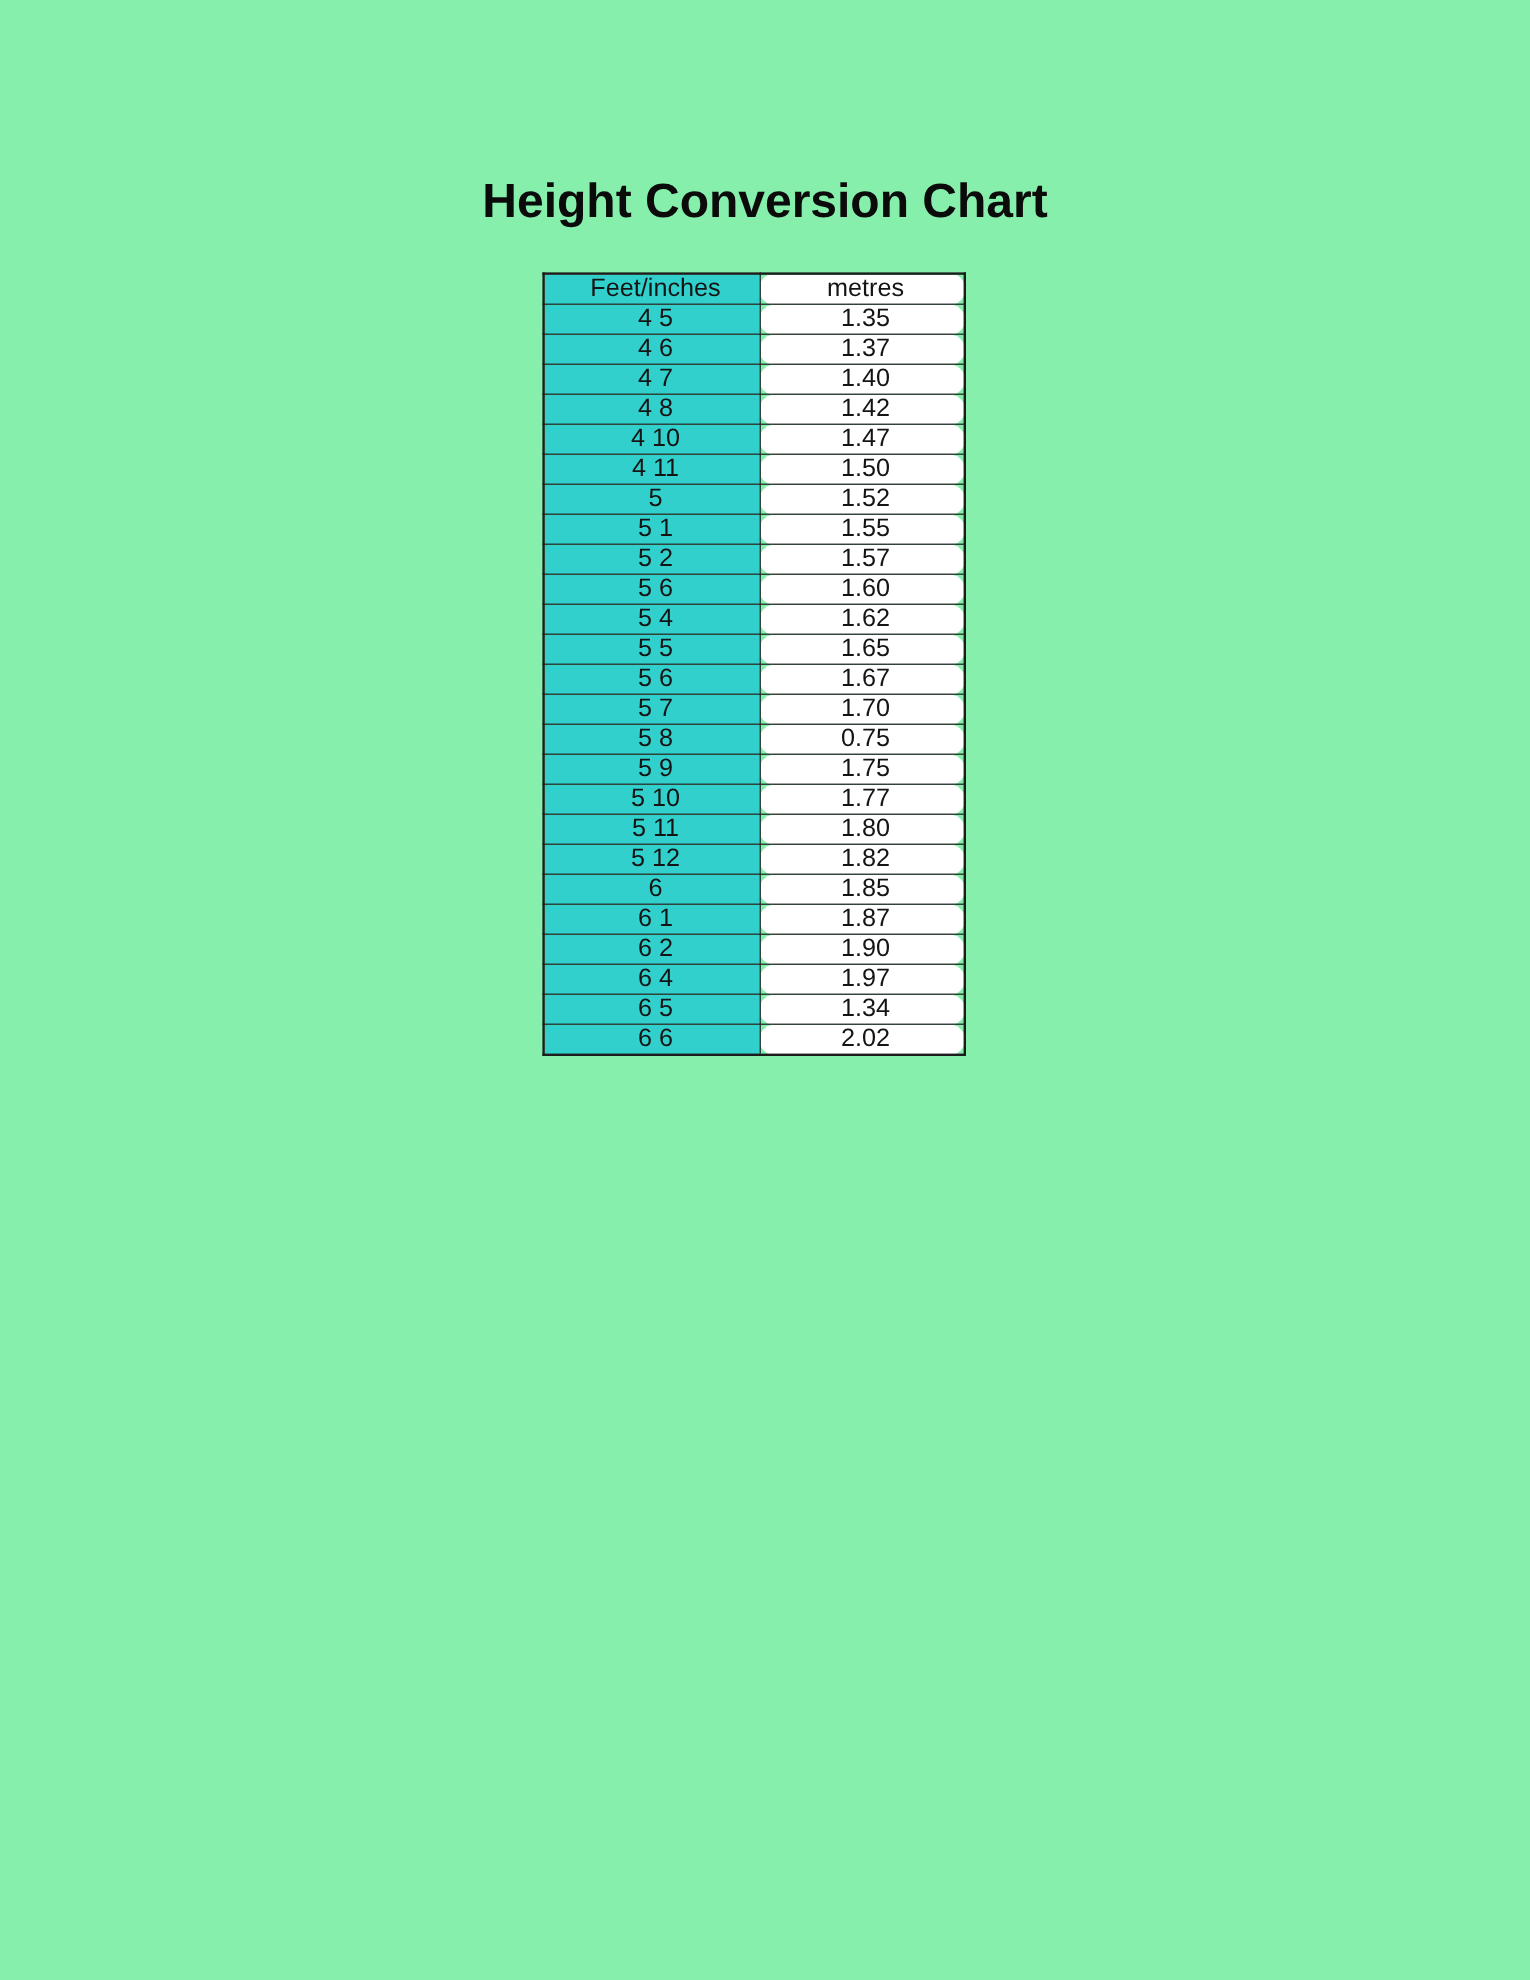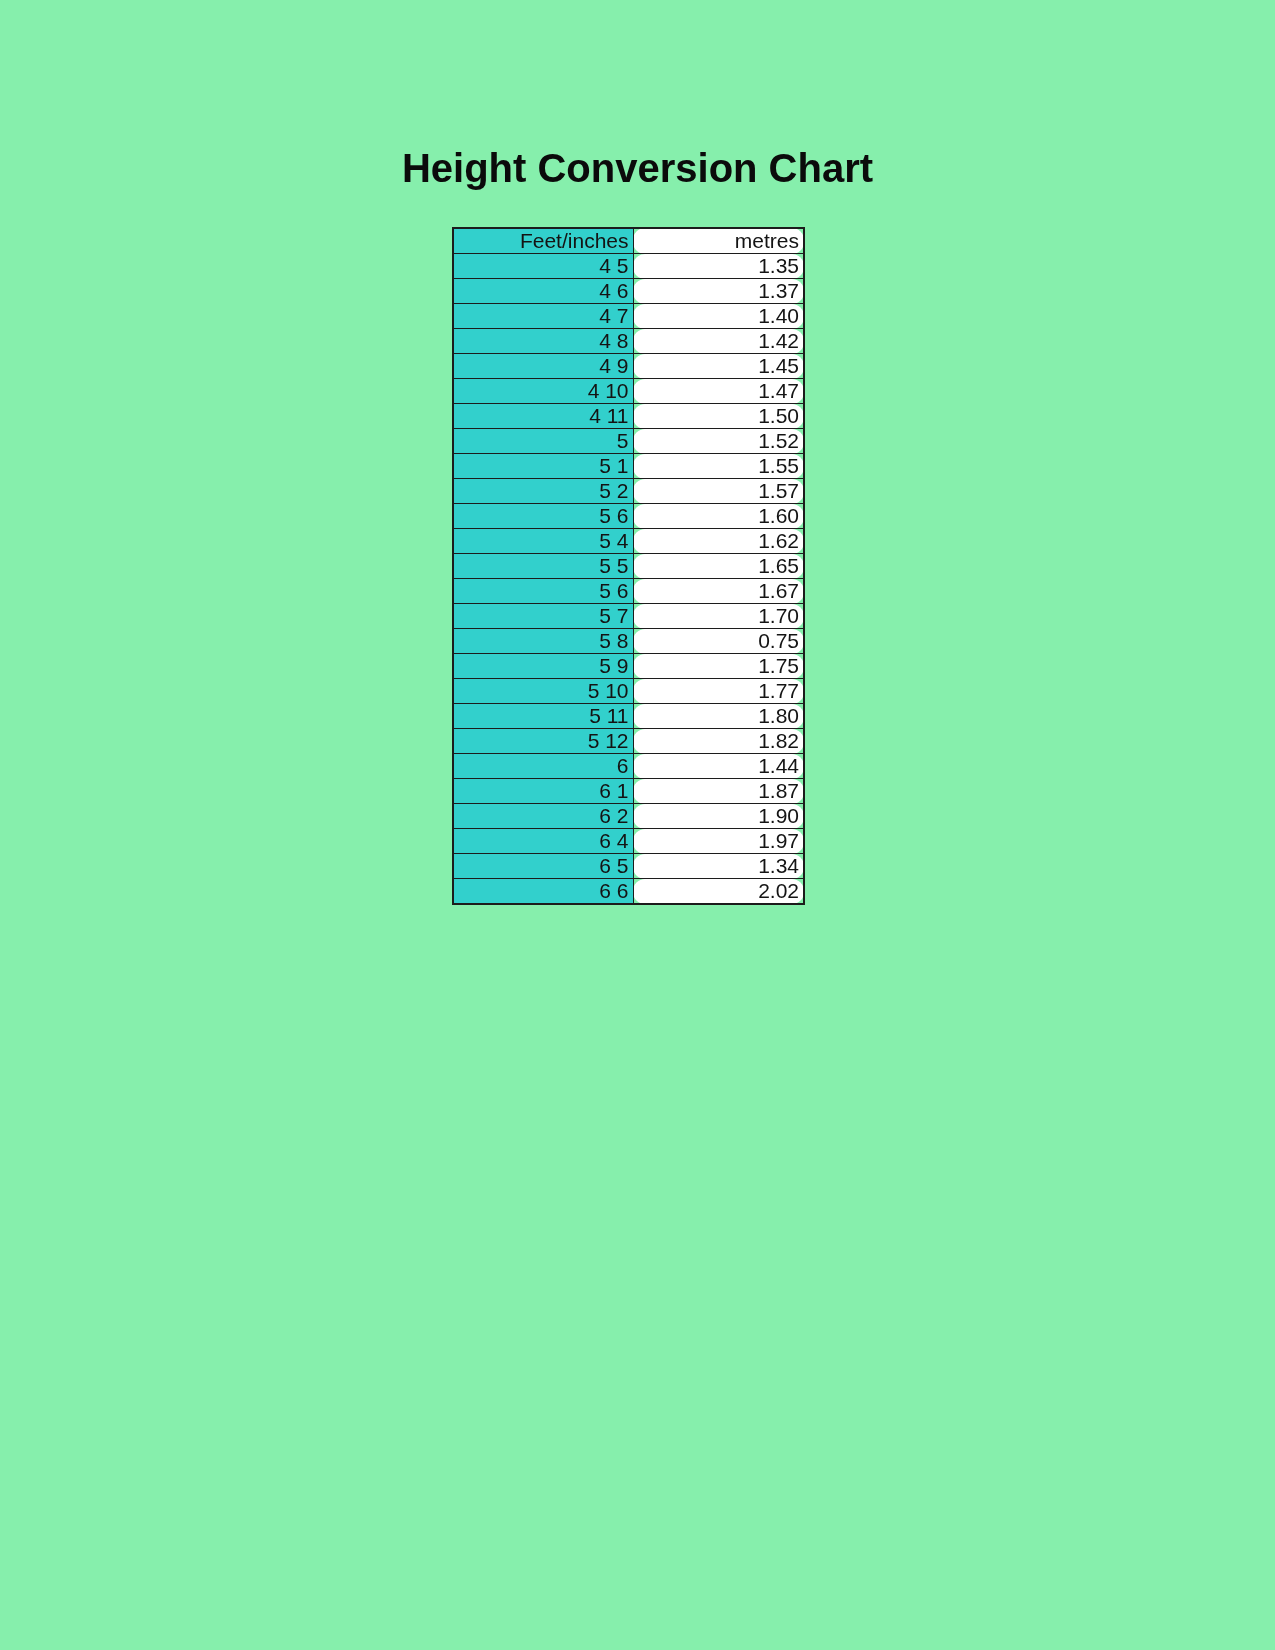--- a/index.html
+++ b/index.html
@@ -38,21 +38,21 @@
   }
   .conv-table th,
   .conv-table td {
     box-sizing: border-box;
     height: 21px;
     padding: 0 4px 0 10px;
     border: 1px solid #1c1c1c;
     font-size: 21px;
     font-weight: 400;
     color: #141414;
-    text-align: right;
+    text-align: center;
     vertical-align: middle;
     white-space: nowrap;
     overflow: hidden;
   }
   .conv-table .col-feet   { width: 180px; }
   .conv-table .col-metres { width: 171px; border-radius: 12px; }
   .conv-table th.col-feet,
   .conv-table td.col-feet {
     background: var(--accent, #32d0cc);
   }
@@ -84,24 +84,20 @@
           <td class="col-feet">4 6</td>
           <td class="col-metres">1.37</td>
         </tr>
         <tr>
           <td class="col-feet">4 7</td>
           <td class="col-metres">1.40</td>
         </tr>
         <tr>
           <td class="col-feet">4 8</td>
           <td class="col-metres">1.42</td>
-        </tr>
-        <tr>
-          <td class="col-feet">4 9</td>
-          <td class="col-metres">1.45</td>
         </tr>
         <tr>
           <td class="col-feet">4 10</td>
           <td class="col-metres">1.47</td>
         </tr>
         <tr>
           <td class="col-feet">4 11</td>
           <td class="col-metres">1.50</td>
         </tr>
         <tr>
@@ -151,21 +147,21 @@
         <tr>
           <td class="col-feet">5 11</td>
           <td class="col-metres">1.80</td>
         </tr>
         <tr>
           <td class="col-feet">5 12</td>
           <td class="col-metres">1.82</td>
         </tr>
         <tr>
           <td class="col-feet">6</td>
-          <td class="col-metres">1.44</td>
+          <td class="col-metres">1.85</td>
         </tr>
         <tr>
           <td class="col-feet">6 1</td>
           <td class="col-metres">1.87</td>
         </tr>
         <tr>
           <td class="col-feet">6 2</td>
           <td class="col-metres">1.90</td>
         </tr>
         <tr>

